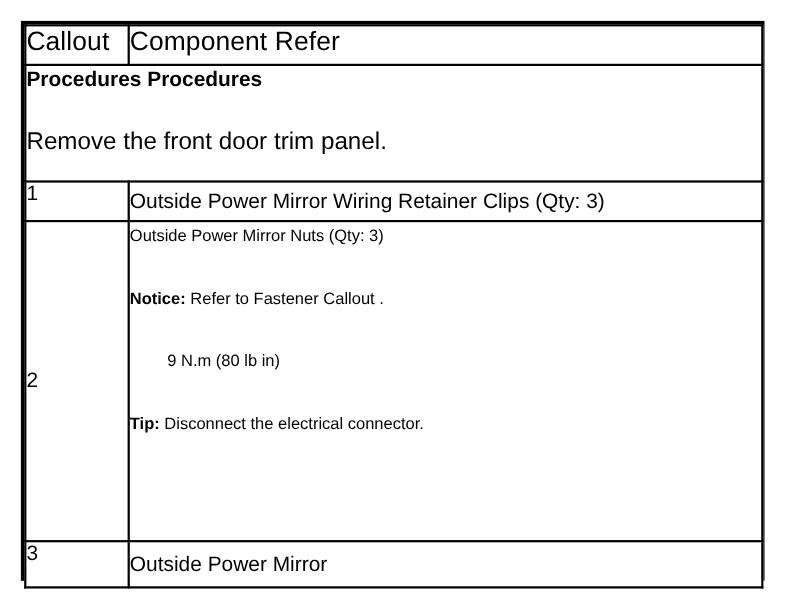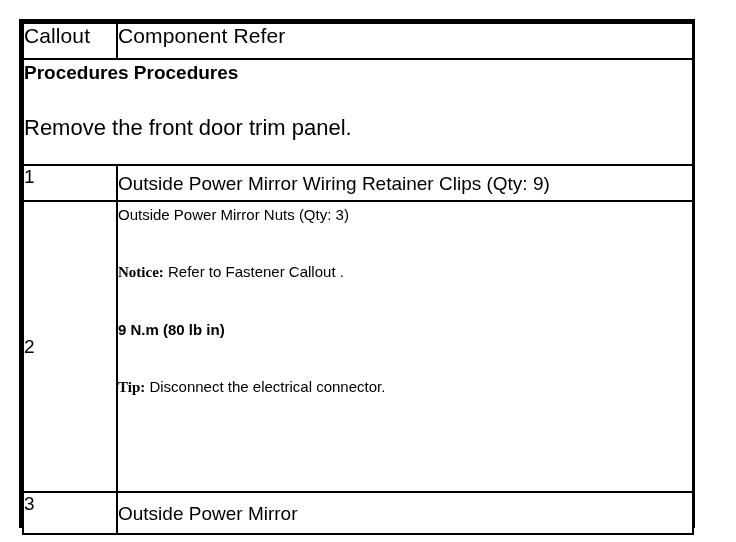--- a/index.html
+++ b/index.html
@@ -55,21 +55,21 @@
 
   
   col.c-callout { width: 94px; }
   col.c-name    { width: 576px; }
 
   
   .hdr-cell {
     height: 34px;
     text-align: center;
     vertical-align: middle;
-    font-size: 21px;
+    font-size: 24px;
     font-weight: bold;
     letter-spacing: 0.1px;
   }
 
   
   .prelim-cell {
     height: 104px;
     padding: 5px 0 0 7px;
     vertical-align: top;
   }
@@ -120,25 +120,25 @@
   .para {
     font-size: 15px;
     line-height: 25px;
     white-space: pre-wrap;
     margin: 0;
   }
   .para + .para {
     margin-top: 32px;
   }
   .para.bold-all {
-    font-weight: bold;
+    font-weight: normal;
+    margin-left: 34px;
   }
   .lead {
     font-weight: bold;
-    font-family: Liberation Serif, serif;
   }
   .rest {
     font-weight: normal;
   }
 </style>
 </head>
 <body>
 
 <div class="page">
 
@@ -158,21 +158,21 @@
         <tr>
           <td class="prelim-cell" colspan="2">
             <div class="prelim-title">Procedures Procedures</div>
             <div class="prelim-spacer"></div>
             <div class="prelim-text">Remove the front door trim panel.</div>
           </td>
         </tr>
 
         <tr class="row-simple">
           <td class="callout-cell">1</td>
-          <td class="name-cell single">Outside Power Mirror Wiring Retainer Clips (Qty: 9)</td>
+          <td class="name-cell single">Outside Power Mirror Wiring Retainer Clips (Qty: 3)</td>
         </tr>
 
         <tr class="row-tall">
           <td class="callout-cell tall">2</td>
           <td class="name-cell">
             <div class="para">Outside Power Mirror Nuts (Qty: 3)</div>
             <div class="para"><span class="lead">Notice:</span><span class="rest"> Refer to Fastener Callout .</span></div>
             <div class="para bold-all">9 N.m (80 lb in)</div>
             <div class="para"><span class="lead">Tip:</span><span class="rest"> Disconnect the electrical connector.</span></div>
           </td>

